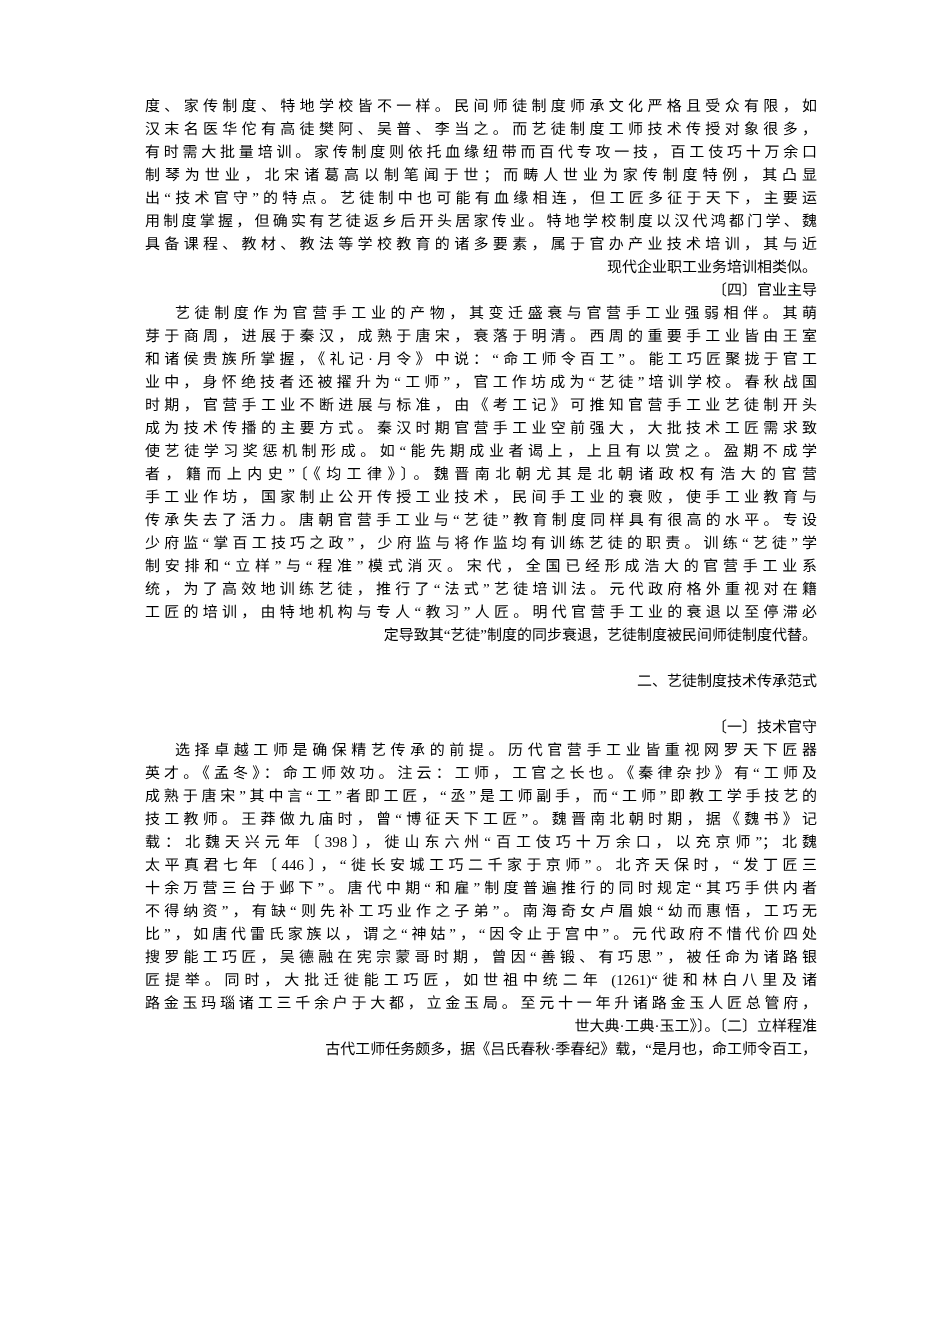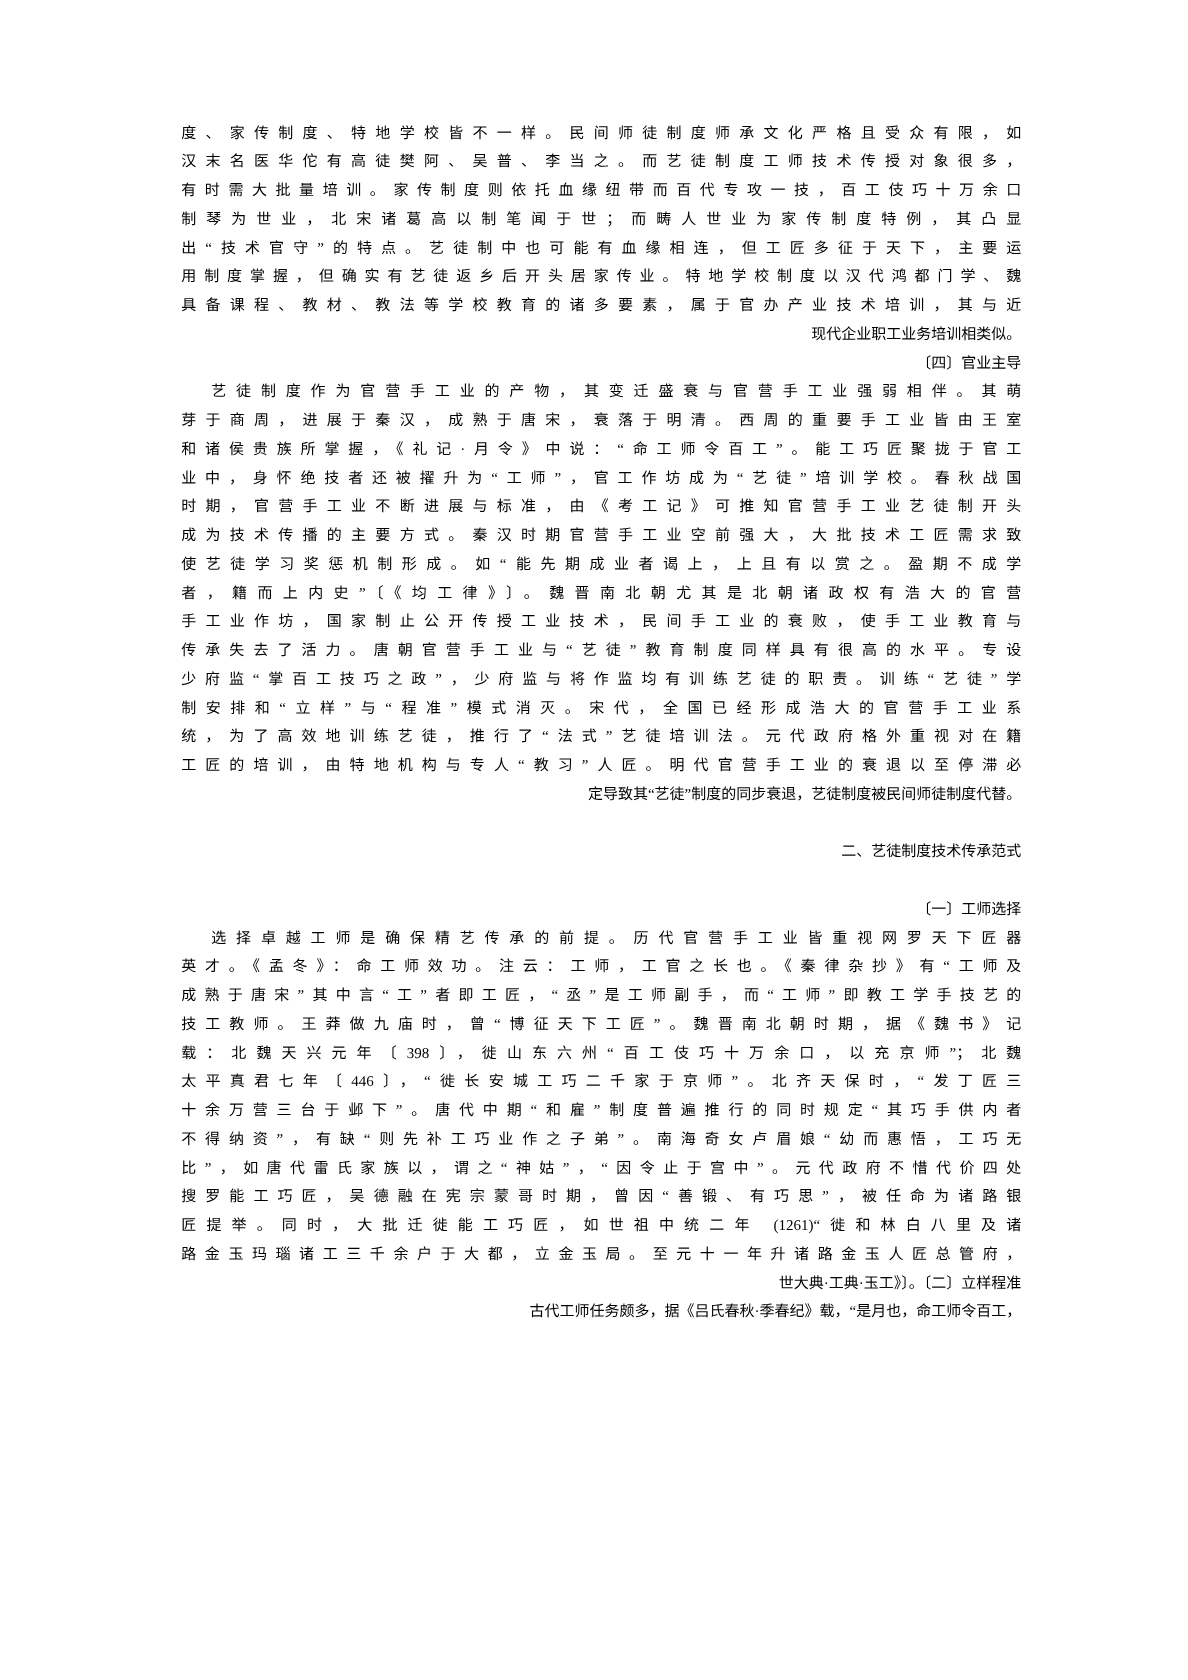--- a/index.html
+++ b/index.html
@@ -8,21 +8,21 @@
     background:#ffffff;
     font-family:"Liberation Serif","DejaVu Serif",serif;
     position:relative;
     overflow:hidden;
   }
   .page{
     position:absolute;left:0;top:0;width:950px;height:1344px;background:#ffffff;
   }
   .doc{
     position:absolute;left:145px;top:95px;width:672px;
-    font-size:12px;line-height:23px;color:#000000;
+    font-size:15px;line-height:23px;color:#000000;
   }
   .line{height:23px;white-space:nowrap;text-align:right;}
   
   .p,.ps{text-align:justify;text-align-last:justify;}
   
   .ps,.pse,.h{text-indent:2em;}
   .blank{height:23px;}
 </style>
 </head>
 <body>
@@ -49,21 +49,21 @@
       <div class="line p">手工业作坊，国家制止公开传授工业技术，民间手工业的衰败，使手工业教育与</div>
       <div class="line p">传承失去了活力。唐朝官营手工业与“艺徒”教育制度同样具有很高的水平。专设</div>
       <div class="line p">少府监“掌百工技巧之政”，少府监与将作监均有训练艺徒的职责。训练“艺徒”学</div>
       <div class="line p">制安排和“立样”与“程准”模式消灭。宋代，全国已经形成浩大的官营手工业系</div>
       <div class="line p">统，为了高效地训练艺徒，推行了“法式”艺徒培训法。元代政府格外重视对在籍</div>
       <div class="line p">工匠的培训，由特地机构与专人“教习”人匠。明代官营手工业的衰退以至停滞必</div>
       <div class="line pe">定导致其“艺徒”制度的同步衰退，艺徒制度被民间师徒制度代替。</div>
       <div class="line blank"></div>
       <div class="line h">二、艺徒制度技术传承范式</div>
       <div class="line blank"></div>
-      <div class="line pse">〔一〕工师选择</div>
+      <div class="line pse">〔一〕技术官守</div>
       <div class="line ps">选择卓越工师是确保精艺传承的前提。历代官营手工业皆重视网罗天下匠器</div>
       <div class="line p">英才。《孟冬》：命工师效功。注云：工师，工官之长也。《秦律杂抄》有“工师及</div>
       <div class="line p">成熟于唐宋”其中言“工”者即工匠，“丞”是工师副手，而“工师”即教工学手技艺的</div>
       <div class="line p">技工教师。王莽做九庙时，曾“博征天下工匠”。魏晋南北朝时期，据《魏书》记</div>
       <div class="line p">载：北魏天兴元年〔398〕，徙山东六州“百工伎巧十万余口，以充京师”；北魏</div>
       <div class="line p">太平真君七年〔446〕，“徙长安城工巧二千家于京师”。北齐天保时，“发丁匠三</div>
       <div class="line p">十余万营三台于邺下”。唐代中期“和雇”制度普遍推行的同时规定“其巧手供内者</div>
       <div class="line p">不得纳资”，有缺“则先补工巧业作之子弟”。南海奇女卢眉娘“幼而惠悟，工巧无</div>
       <div class="line p">比”，如唐代雷氏家族以，谓之“神姑”，“因令止于宫中”。元代政府不惜代价四处</div>
       <div class="line p">搜罗能工巧匠，吴德融在宪宗蒙哥时期，曾因“善锻、有巧思”，被任命为诸路银</div>

